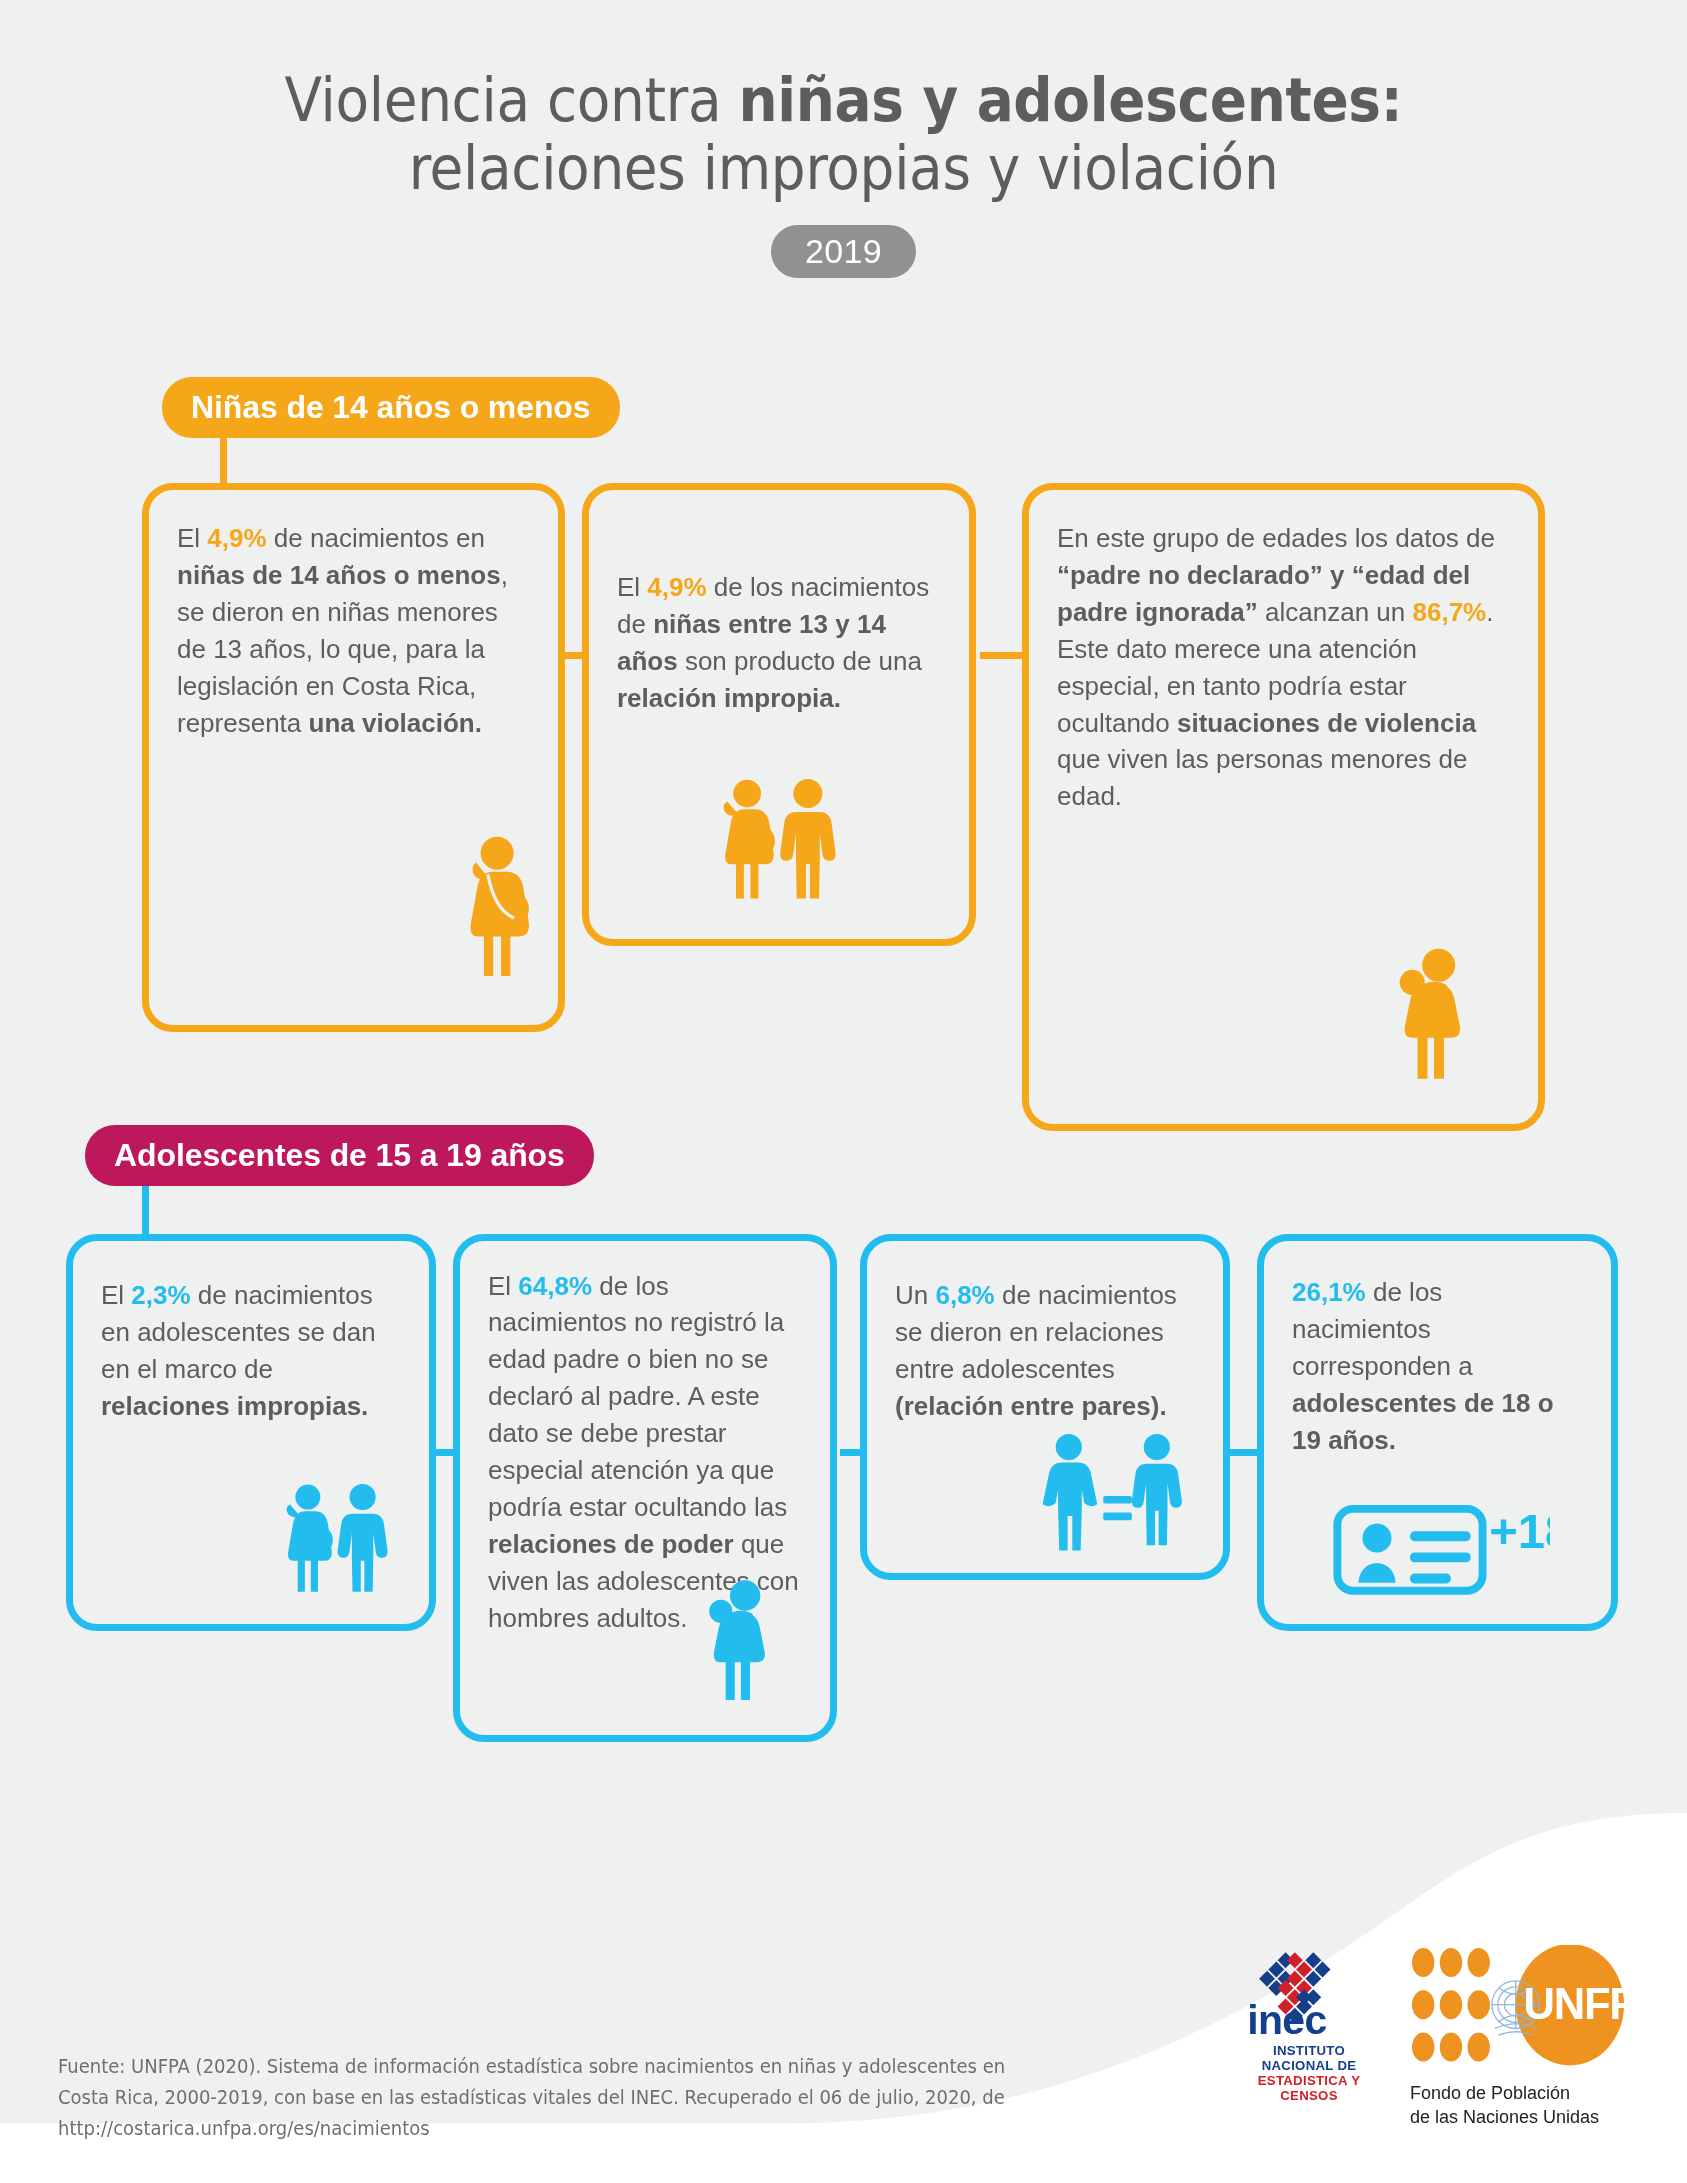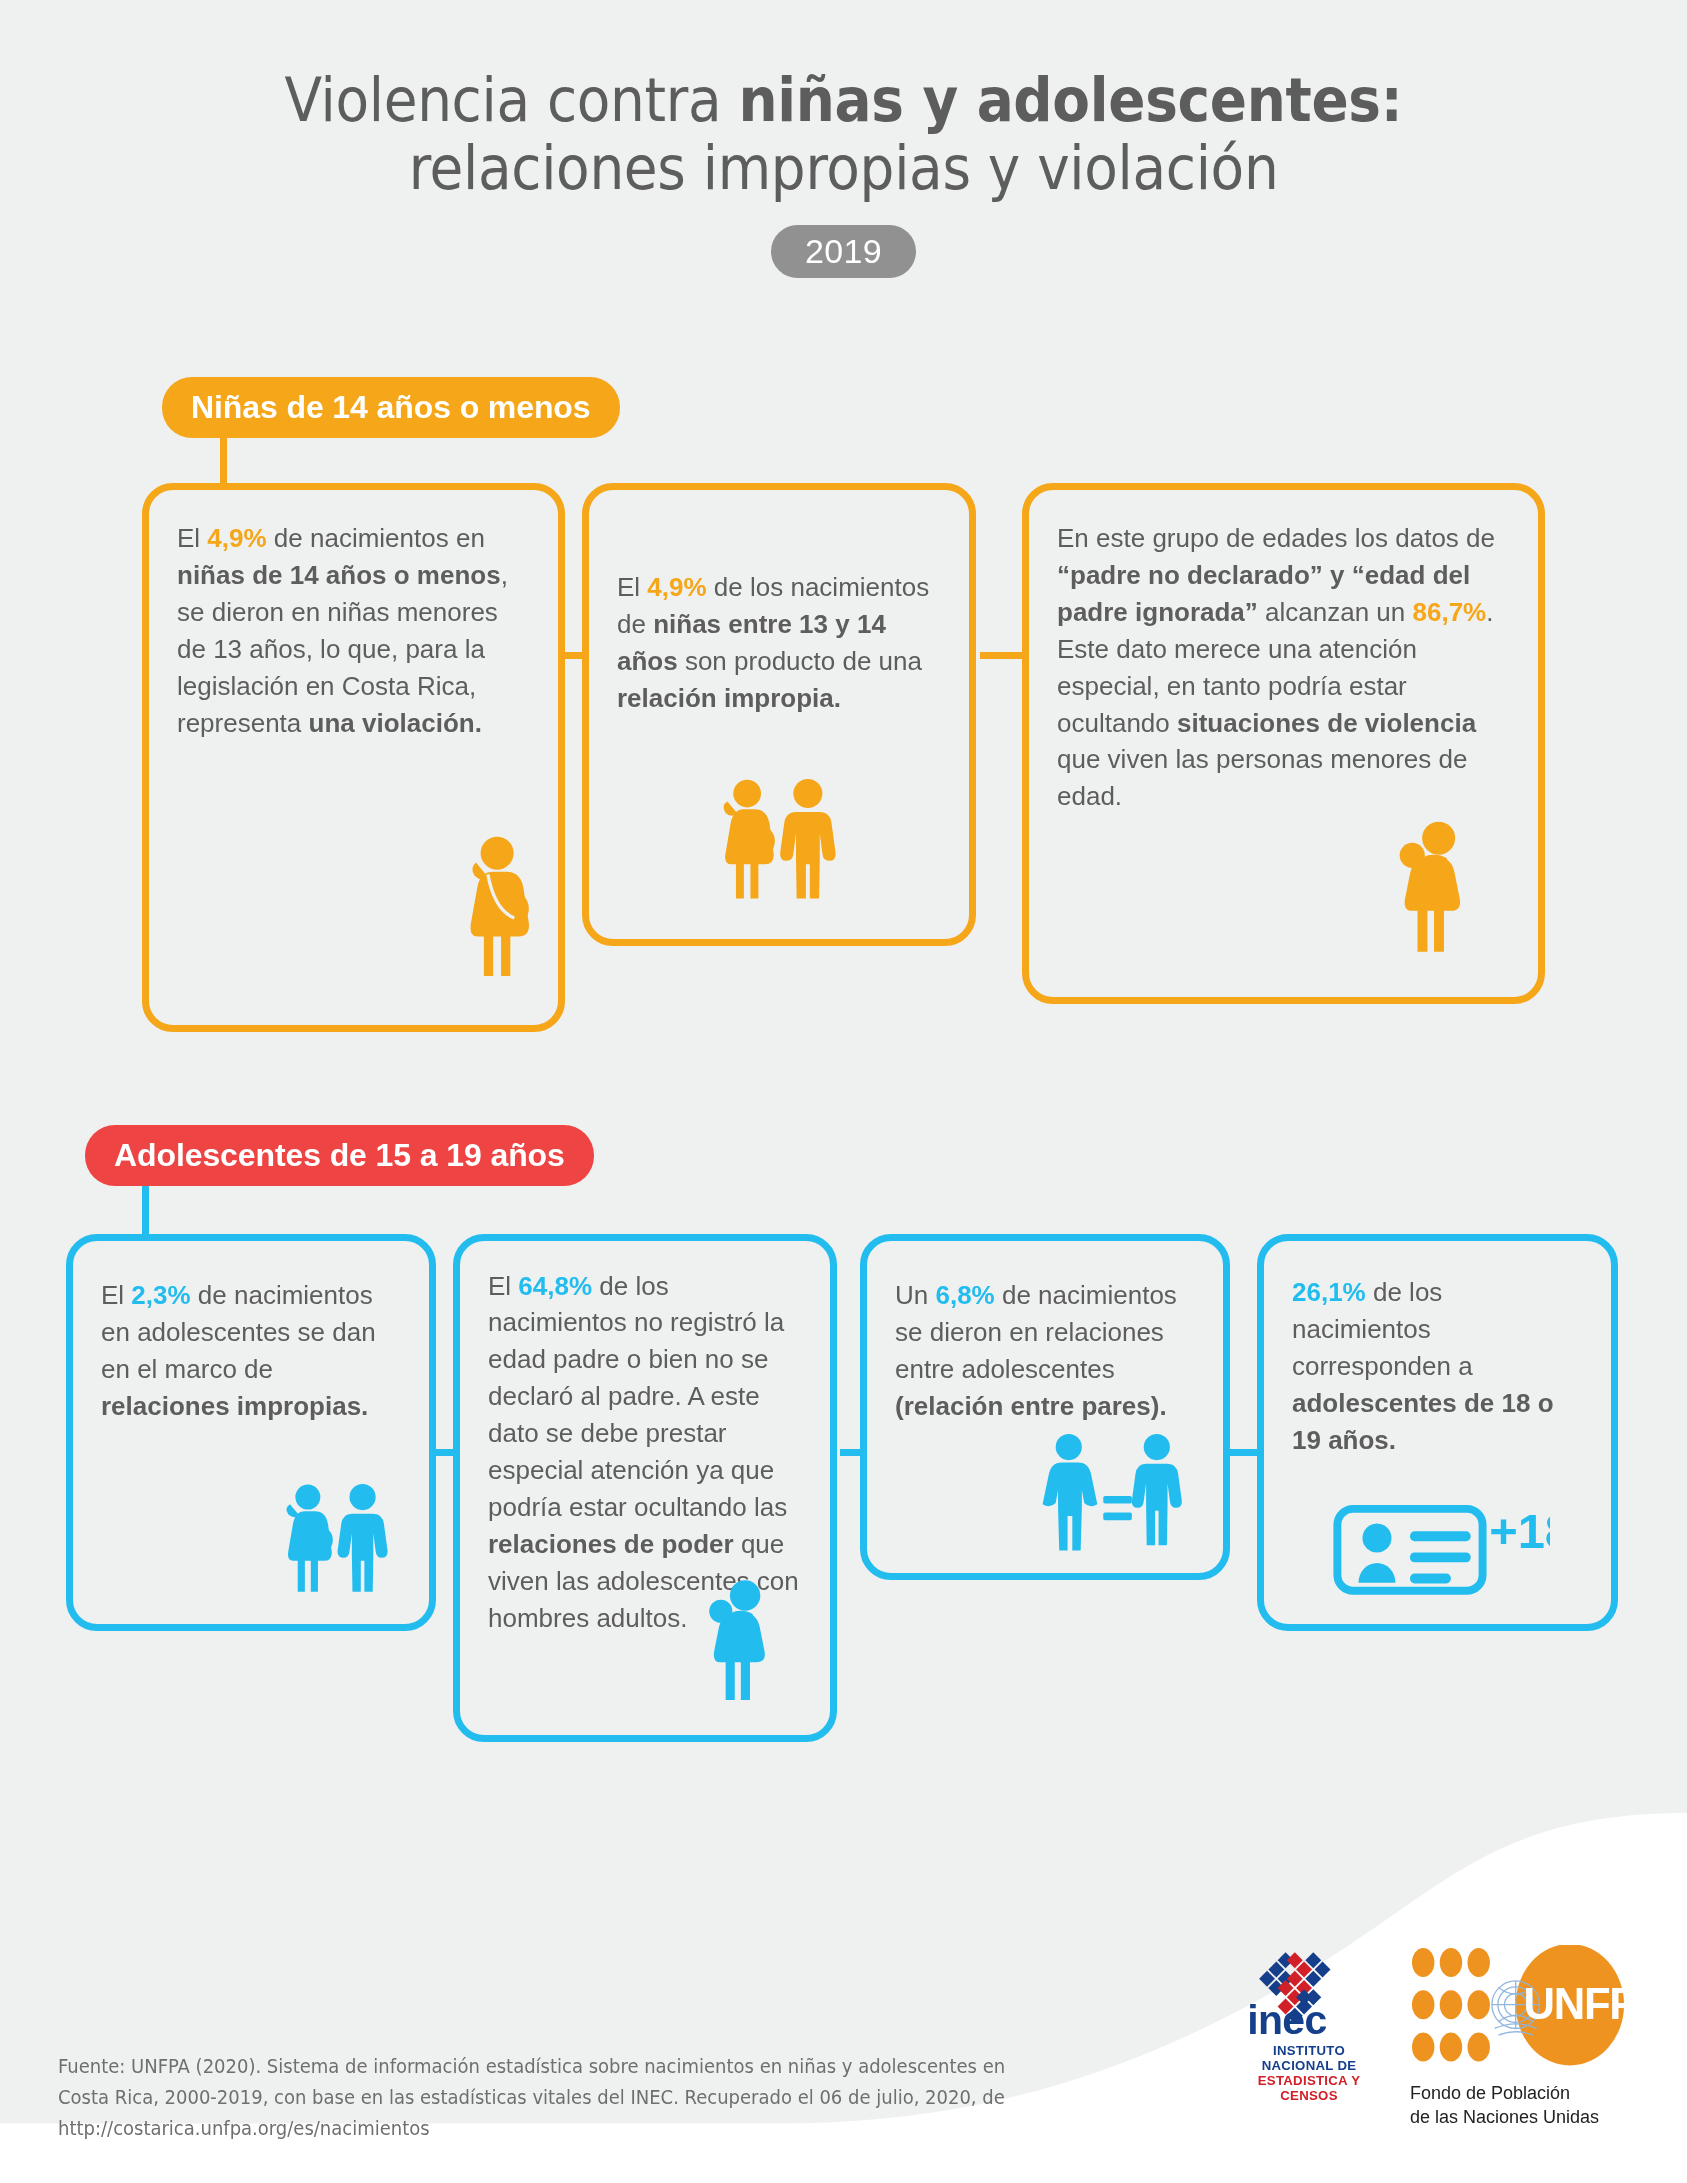--- a/index.html
+++ b/index.html
@@ -31,21 +31,21 @@
   }
 
   
   .pill{
     position:absolute;display:inline-flex;align-items:center;justify-content:center;
     border-radius:30px;color:#ffffff;font-size:32px;font-weight:700;
     padding:0 29px;height:61px;white-space:nowrap;z-index:4;
     letter-spacing:-0.1px;
   }
   .pill.orange{background:#f5a619;}
-  .pill.blue{background:#ef4444;}
+  .pill.blue{background:#be185d;}
 
   
   .stem{position:absolute;width:7.3px;z-index:1;}
   .stem.orange{background:#f5a619;}
   .stem.blue{background:#22bdee;}
 
   
   .joiner{position:absolute;height:7.3px;z-index:1;}
   .joiner.orange{background:#f5a619;}
   .joiner.blue{background:#22bdee;}
@@ -128,21 +128,21 @@
         <circle cx="56" cy="22" r="21"></circle>
         <path d="M26,34 q-10,6 -3,17 q9,9 18,1 z"></path>
         <path d="M42,46 h26 q18,0 22,22 l6,44 q2,17 -13,17 h-10 l0,52 h-12 l0,-52 h-10 l0,52 h-12 l0,-52 h-8 q-10,0 -8,-15 l8,-47 q4,-21 20,-21 z"></path>
         <ellipse cx="78" cy="94" rx="20" ry="22"></ellipse>
         <circle cx="148" cy="22" r="22"></circle>
         <path d="M130,50 h36 q16,0 18,18 l6,44 q1,12 -10,12 q-9,0 -10,-11 l-4,-30 l0,38 l-1,60 h-14 l0,-52 h-6 l0,52 h-14 l-1,-60 l0,-38 l-4,30 q-1,11 -10,11 q-11,0 -10,-12 l6,-44 q2,-18 18,-18 z"></path>
       </g>
     </svg>
   </div>
 
-  <div class="card orange" style="left:1022px;top:483px;width:523px;height:521px;">
+  <div class="card orange" style="left:1022px;top:483px;width:523px;height:648px;">
     <div class="body">
       <span>En este grupo de edades los datos de </span><b>“padre no declarado” y “edad del padre ignorada”</b><span> alcanzan un </span><span class="num-o">86,7%</span><span>. Este dato merece una atención especial, en tanto podría estar ocultando </span><b>situaciones de violencia</b><span> que viven las personas menores de edad.</span>
     </div>
     <svg class="icon-slot" style="right:57px;bottom:34px;width:86px;height:142px;" viewBox="0 0 130 215">
       <g fill="#f5a619">
         <circle cx="66" cy="26" r="25"></circle>
         <circle cx="26" cy="52" r="19"></circle>
         <path d="M36,62 q10,-14 28,-10 q22,5 26,26 l8,40 q3,18 -14,18 h-10 l0,62 h-15 l0,-62 h-10 l0,62 h-15 l0,-62 h-8 q-14,0 -11,-18 l8,-40 q3,-14 13,-16 z"></path>
         <path d="M44,56 q16,-10 34,0 l10,34 l-22,4 z"></path>
       </g>

